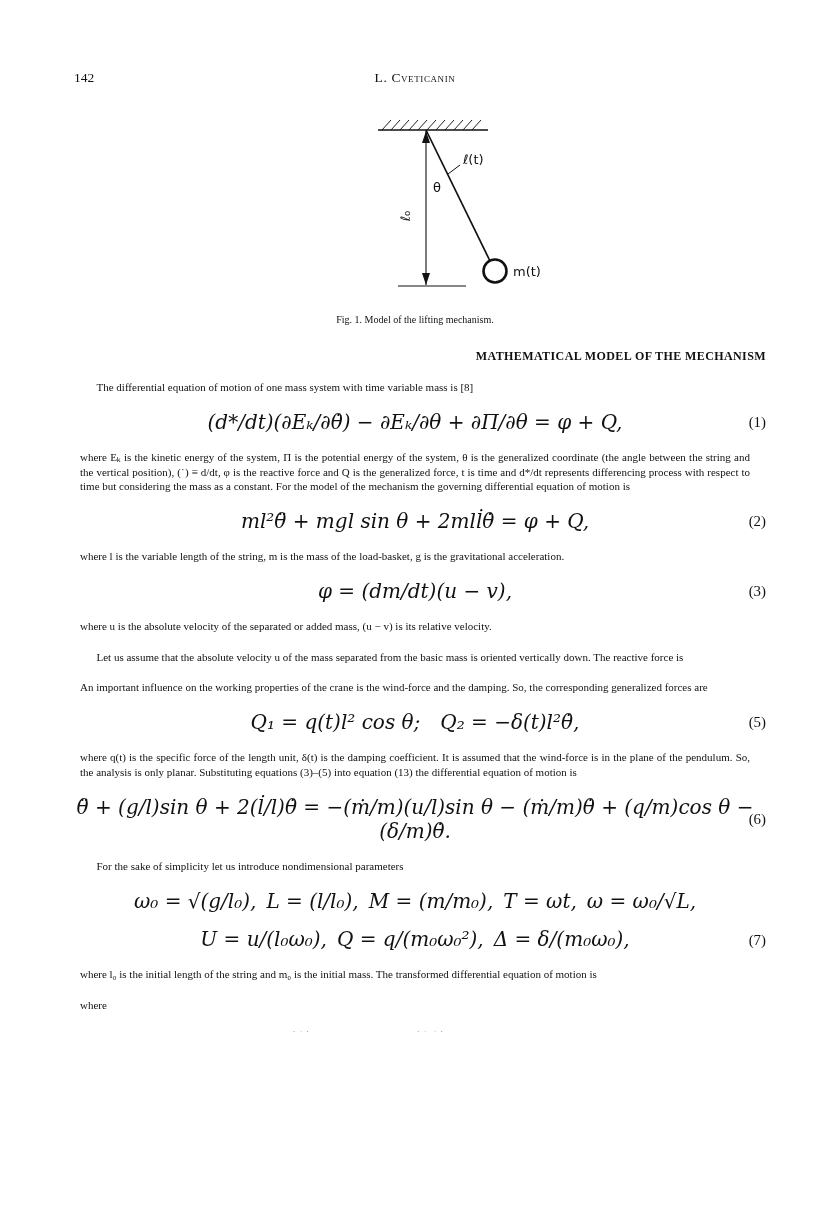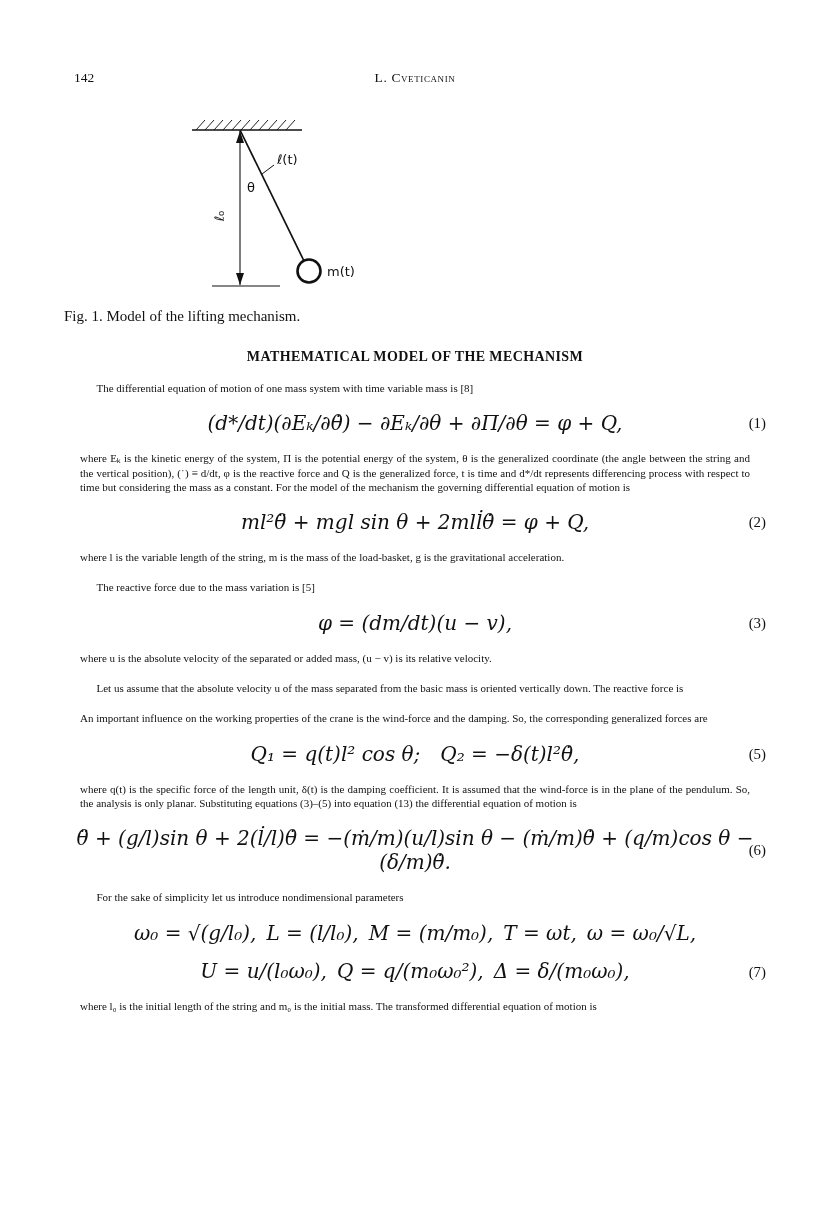--- a/index.html
+++ b/index.html
@@ -6,24 +6,24 @@
   html, body { margin: 0; padding: 0; background: #ffffff; }
   .page {
     width: 840px; height: 1032px; overflow: hidden;
     padding: 70px 74px 30px 64px;
     font-family: "Liberation Serif", serif;
     color: #111; background: #ffffff;
   }
   .header { position: relative; height: 18px; margin-bottom: 20px; font-size: 13.5px; }
   .page-number { position: absolute; left: 10px; top: 0; }
   .running-head { position: absolute; left: 0; right: 0; text-align: center; font-variant: small-caps; letter-spacing: 0.6px; }
-  .figure { text-align: left; margin: 2px 0 8px; }
+  .figure { text-align: center; margin: 2px 0 8px; }
   .figure svg { display: inline-block; }
-  .figcaption { font-size: 15px; }
-  .section-heading { text-align: center; font-size: 14px; font-weight: bold; letter-spacing: 0.4px; margin: 24px 0 10px; }
+  .figcaption { font-size: 10px; margin-top: 6px; }
+  .section-heading { text-align: right; font-size: 12px; font-weight: bold; letter-spacing: 0.4px; margin: 24px 0 10px; }
   .body { font-size: 11px; line-height: 1.3; text-align: justify; margin: 16px; }
   .indent { text-indent: 1.5em; }
   .equation { position: relative; text-align: center; margin: 10px 0; }
   .eq-body, .eq-line { font-style: italic; font-family: "DejaVu Serif", serif; font-size: 20px; }
   .eq-line { margin: 14px 0; }
   .eq-num { position: absolute; right: 0; top: 50%; transform: translateY(-50%); font-style: normal; font-size: 14.9px; }
   .eq-num-bottom { top: auto; bottom: 2px; transform: none; }
   .fig-label { font-family: "DejaVu Sans", sans-serif; font-size: 13px; fill: #111; }
 </style>
 </head>
@@ -79,21 +79,20 @@
     </div>
 
     <p class="body">where Eₖ is the kinetic energy of the system, Π is the potential energy of the system, θ is the generalized coordinate (the angle between the string and the vertical position), (˙) ≡ d/dt, φ is the reactive force and Q is the generalized force, t is time and d*/dt represents differencing process with respect to time but considering the mass as a constant. For the model of the mechanism the governing differential equation of motion is</p>
 
     <div class="equation">
       <span class="eq-body">ml²θ̈ + mgl sin θ + 2mll̇θ̇ = φ + Q,</span>
       <span class="eq-num">(2)</span>
     </div>
 
     <p class="body">where l is the variable length of the string, m is the mass of the load-basket, g is the gravitational acceleration.</p>
-    <p class="body indent">The reactive force due to the mass variation is [5]</p>
 
     <div class="equation">
       <span class="eq-body">φ = (dm/dt)(u − v),</span>
       <span class="eq-num">(3)</span>
     </div>
 
     <p class="body">where u is the absolute velocity of the separated or added mass, (u − v) is its relative velocity.</p>
     <p class="body indent">Let us assume that the absolute velocity u of the mass separated from the basic mass is oriented vertically down. The reactive force is</p>
 
 

